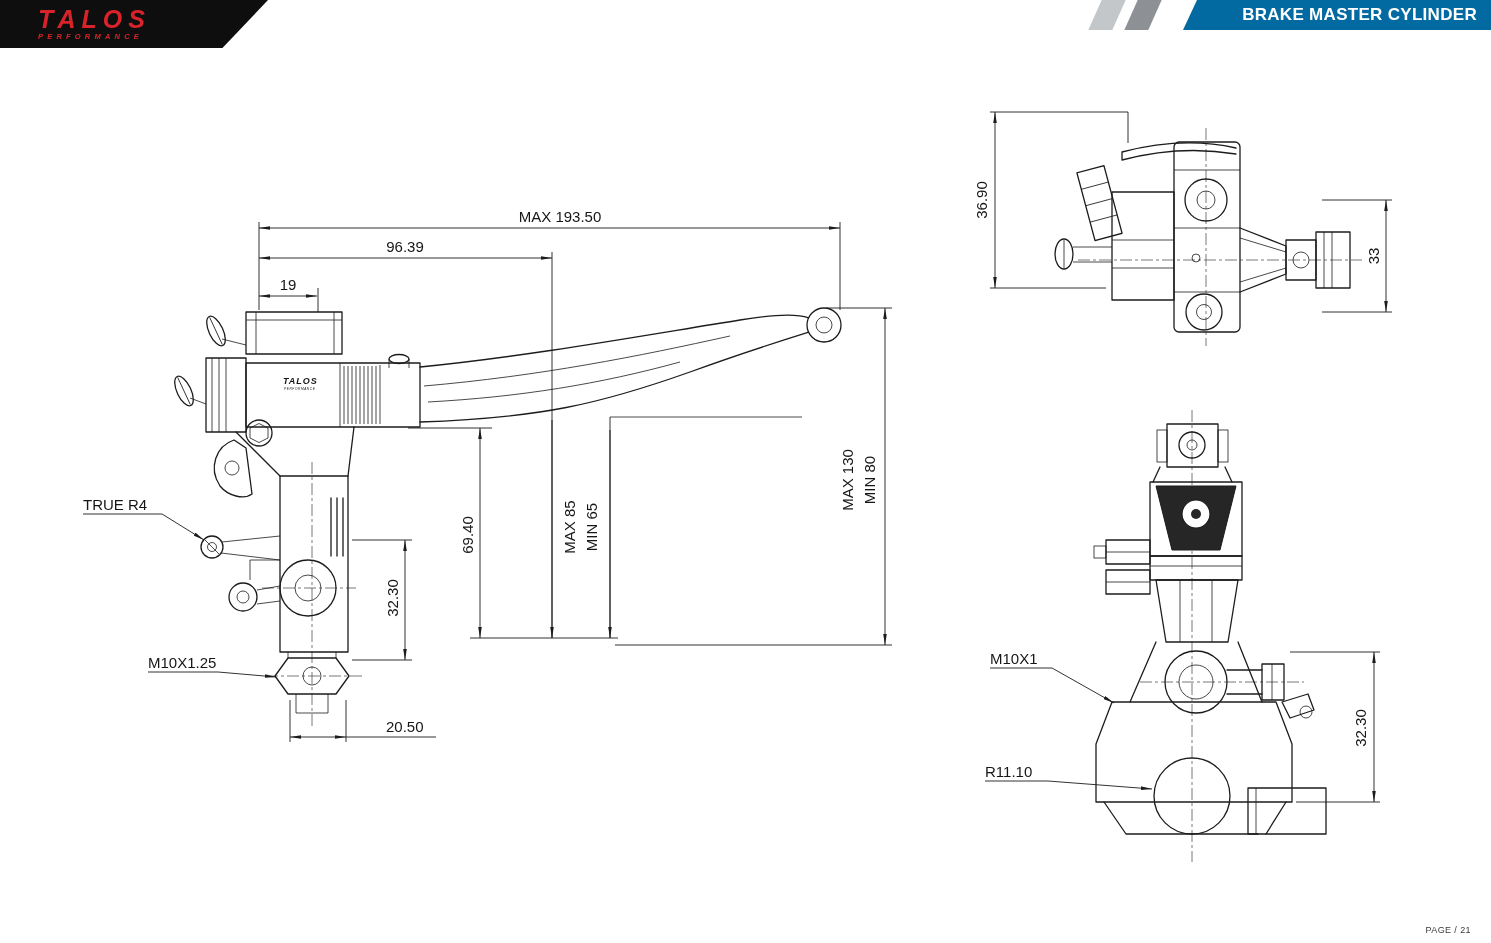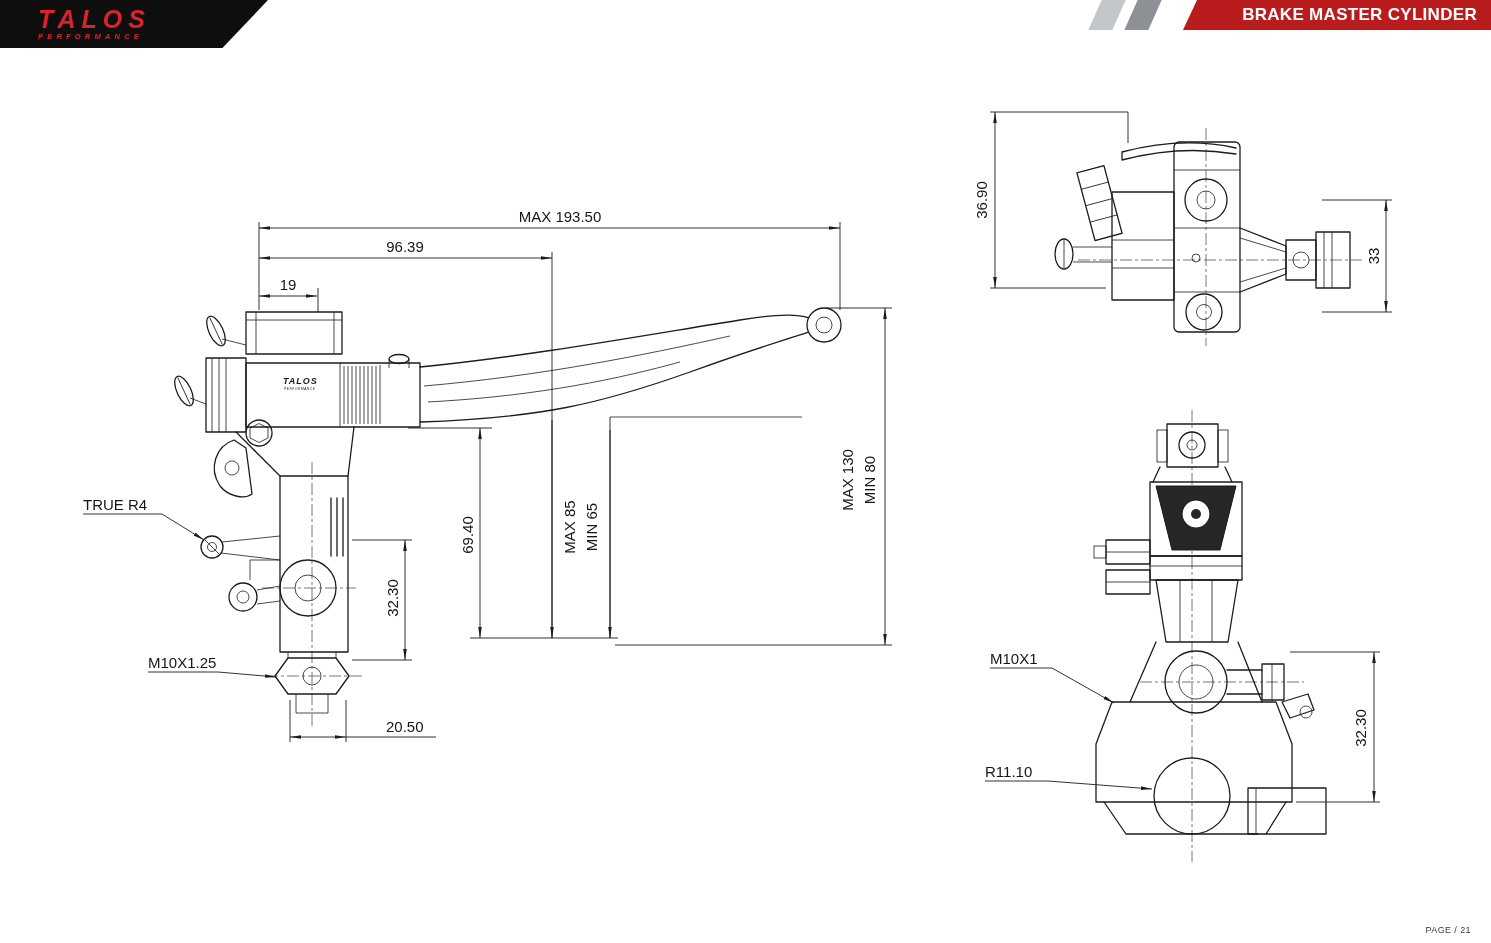--- a/index.html
+++ b/index.html
@@ -14,21 +14,21 @@
     display:flex;flex-direction:column;justify-content:center;padding-left:38px;box-sizing:border-box;
   }
   .logo-name{
     color:#d9232a;font-style:italic;font-weight:800;font-size:25px;line-height:24px;
     letter-spacing:6px;
   }
   .logo-tag{
     color:#d9232a;font-style:italic;font-size:7.5px;letter-spacing:4.2px;margin-top:1px;font-weight:bold;
   }
   .title-banner{
-    position:absolute;right:0;top:0;height:30px;width:308px;background:#b91c1c;
+    position:absolute;right:0;top:0;height:30px;width:308px;background:#0369a1;
     clip-path:polygon(14px 0,100% 0,100% 100%,0 100%);
     display:flex;align-items:center;justify-content:flex-end;
     padding-right:14px;box-sizing:border-box;
     color:#ffffff;font-weight:bold;font-size:17px;letter-spacing:.3px;
   }
   .stripe{position:absolute;top:0;height:30px;width:24px;transform:skewX(-24deg);}
   .stripe.s1{right:372px;background:#c3c7ca;}
   .stripe.s2{right:336px;background:#8d9195;}
   
   .page-num{

